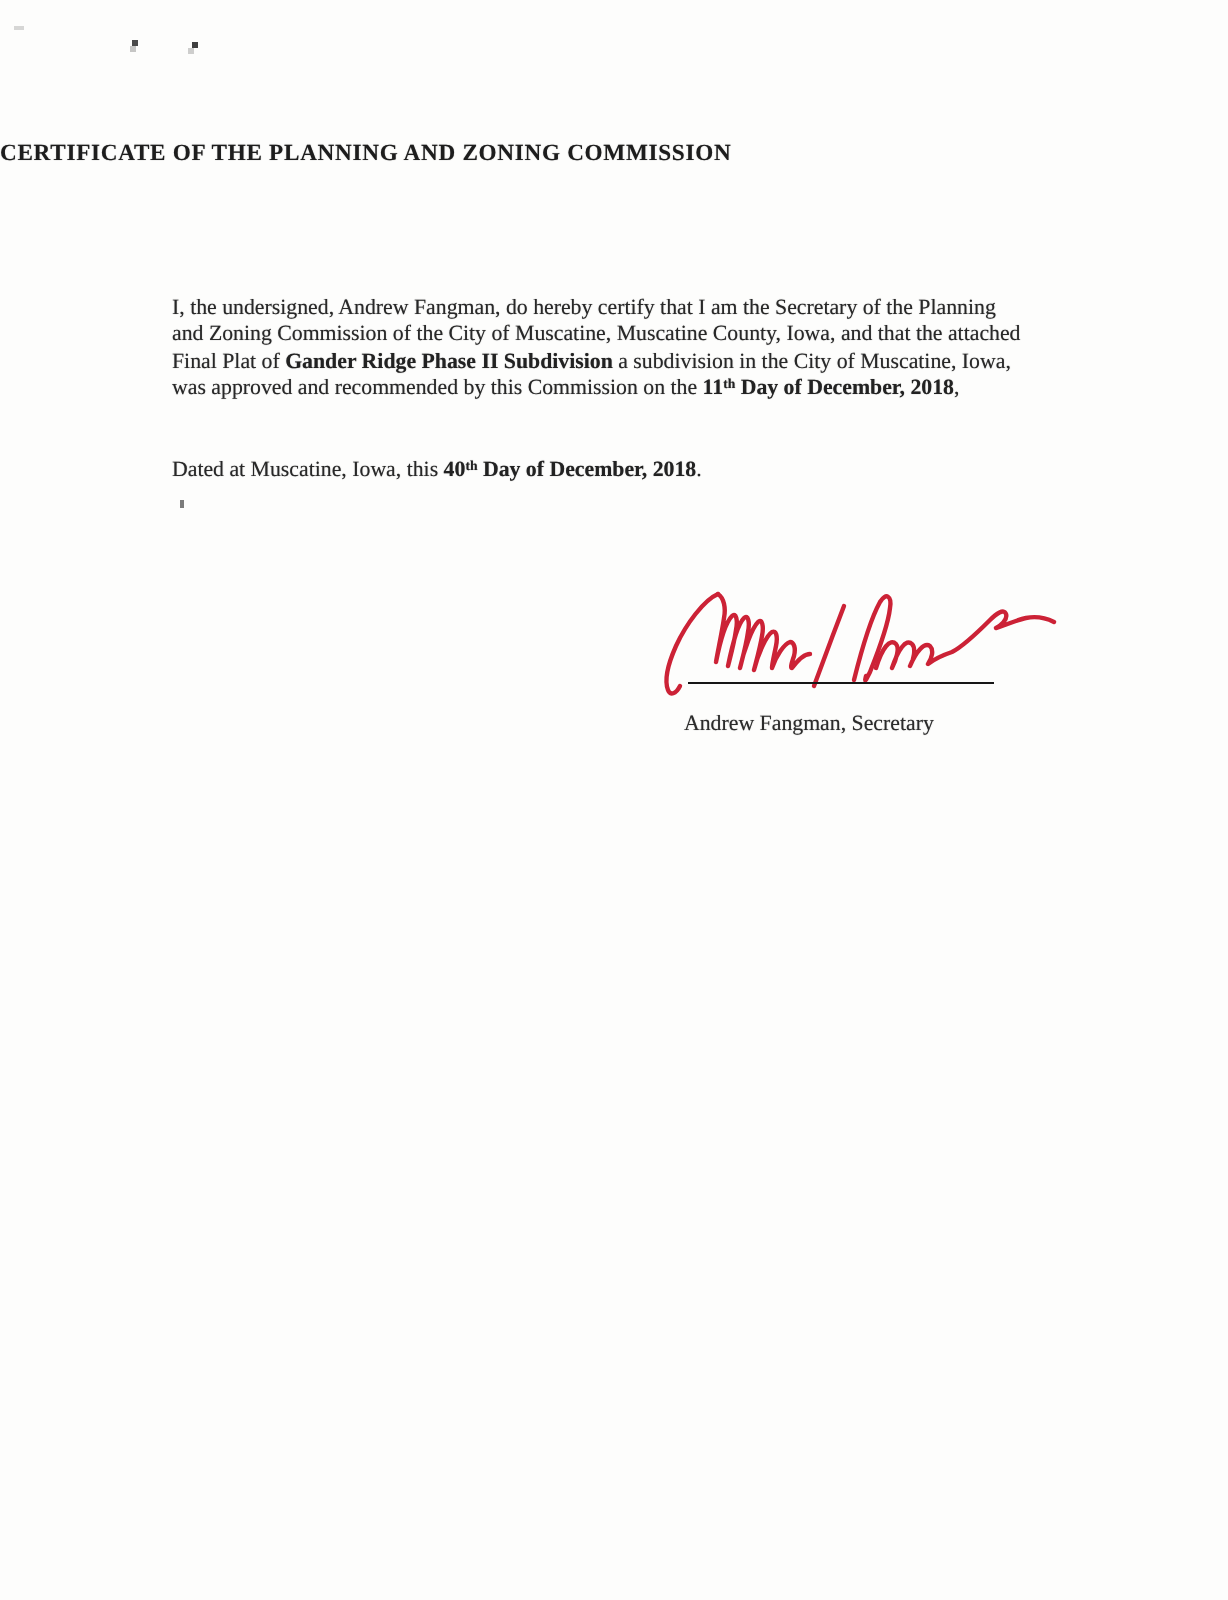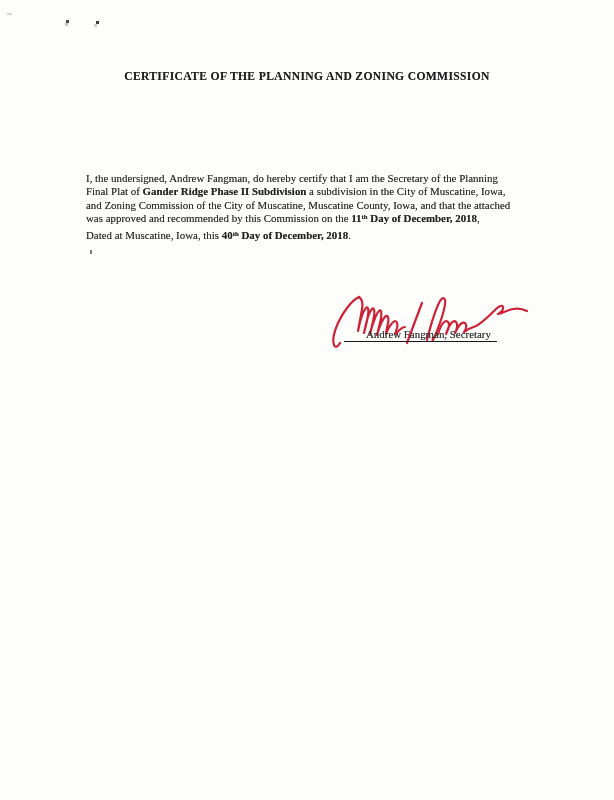--- a/index.html
+++ b/index.html
@@ -18,35 +18,33 @@
   .art { position: absolute; }
   .a1 { left: 7px;  top: 13px;  width: 5px; height: 2px; background:#9a9a9a; opacity:.4; }
   .a2 { left: 66px; top: 20px;  width: 3px; height: 3px; background:#4a4a4a; box-shadow: -1px 3px 0 rgba(130,130,130,.45); }
   .a3 { left: 96px; top: 21px;  width: 3px; height: 3px; background:#3f3f3f; box-shadow: -2px 3px 0 rgba(135,135,135,.4); }
   .a4 { left: 90px; top: 250px; width: 2px; height: 4px; background:#5a5a5a; opacity:.8; }
 
   .title {
     position: absolute;
     left: 0; top: 70px;
     width: 100%;
-    text-align: center;
     font-weight: bold;
     font-size: 11.6px;
     line-height: 14px;
     letter-spacing: 0.35px;
     color: #1d1d1d;
     white-space: nowrap;
   }
 
   .bodytext {
     position: absolute;
     left: 86px; top: 148px;
     font-size: 10.9px;
     line-height: 13.4px;
-    margin-top: 24px;
   }
   .ln { white-space: nowrap; }
 
   .dated {
     position: absolute;
     left: 86px; top: 229px;
     font-size: 10.9px;
     line-height: 13.4px;
   }
 
@@ -74,45 +72,44 @@
 
   .sig-rule {
     position: absolute;
     left: 344px; top: 341px;
     width: 153px; height: 1.4px;
     background: #161616;
   }
 
   .sig-text {
     position: absolute;
-    left: 342px; top: 328px;
+    left: 342px; top: 356px;
     font-size: 10.9px;
     line-height: 13.9px;
     color: #2b2b2b;
-    margin-left: 24px;
   }
 </style>
 </head>
 <body>
 
 <div class="page">
 
   <span class="art a1"></span>
   <span class="art a2"></span>
   <span class="art a3"></span>
   <span class="art a4"></span>
 
   <div class="title">
     <div>CERTIFICATE OF THE PLANNING AND ZONING COMMISSION</div>
   </div>
 
   <div class="bodytext">
     <div class="ln">I, the undersigned, Andrew Fangman, do hereby certify that I am the Secretary of the Planning</div>
+    <div class="ln">and Zoning Commission of the City of Muscatine, Muscatine County, Iowa, and that the attached</div>
     <div class="ln"><span>Final Plat of </span><b>Gander Ridge Phase II Subdivision</b><span> a subdivision in the City of Muscatine, Iowa,</span></div>
-    <div class="ln">and Zoning Commission of the City of Muscatine, Muscatine County, Iowa, and that the attached</div>
     <div class="ln"><span>was approved and recommended by this Commission on the </span><b><span>11</span><sup>th</sup><span> Day of December, 2018</span></b><span>,</span></div>
   </div>
 
   <div class="dated ln"><span>Dated at Muscatine, Iowa, this </span><b><span>40</span><sup>th</sup><span> Day of December, 2018</span></b><span>.</span></div>
 
   <svg class="sig-svg" viewBox="0 0 206 64" xmlns="http://www.w3.org/2000/svg">
     <path d="M 33 7 C 26 10 17 22 12 33 C 8 42 6 50 8 55 C 9 58 12 57 14 53" stroke="#cc2236"></path>
     <path d="M 33 7 C 36 9 37 14 36 19 C 35 26 33 35 32 41 C 34 31 37 21 40 18 C 42 16 43 20 42 25 C 41 32 39 39 38 43 C 40 33 43 22 46 19 C 48 17 49 21 48 26 C 47 33 45 40 44 44 C 46 35 50 24 53 21 C 55 19 56 23 55 28 C 54 34 52 41 51 45 C 53 37 57 28 60 26 C 62 25 63 28 62 33 C 61 38 60 42 60 44 C 62 38 66 32 69 31 C 71 31 72 34 71 38 C 70 41 69 44 70 44 C 73 40 76 37 79 37" stroke="#cc2236"></path>
     <path d="M 81 53 C 85 42 91 26 96 13" stroke="#cc2236"></path>
     <path d="M 101 50 C 104 38 109 20 114 11 C 117 6 120 8 119 14 C 118 23 113 36 109 46 C 107 50 106 52 107 48" stroke="#cc2236"></path>

